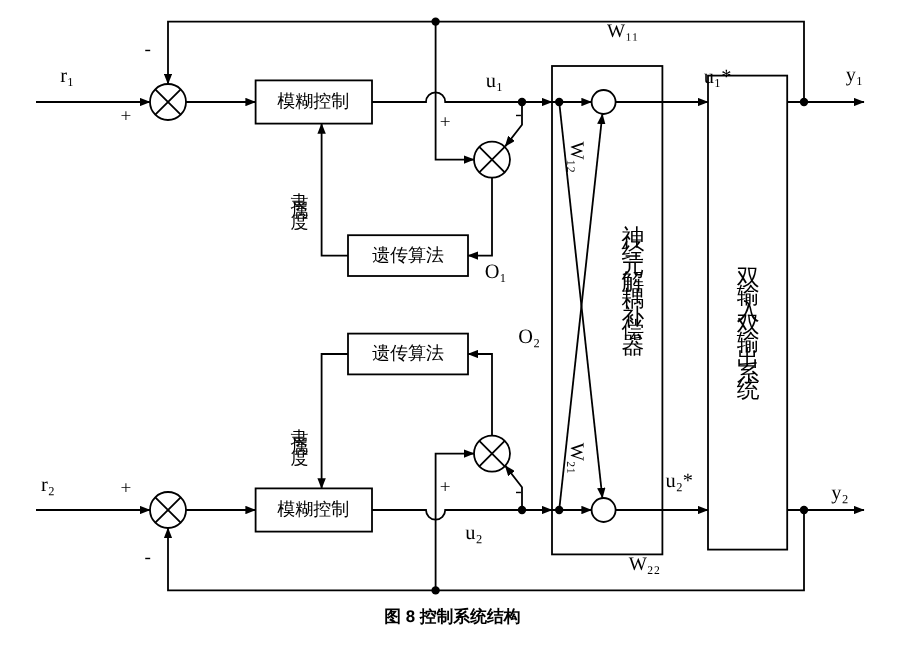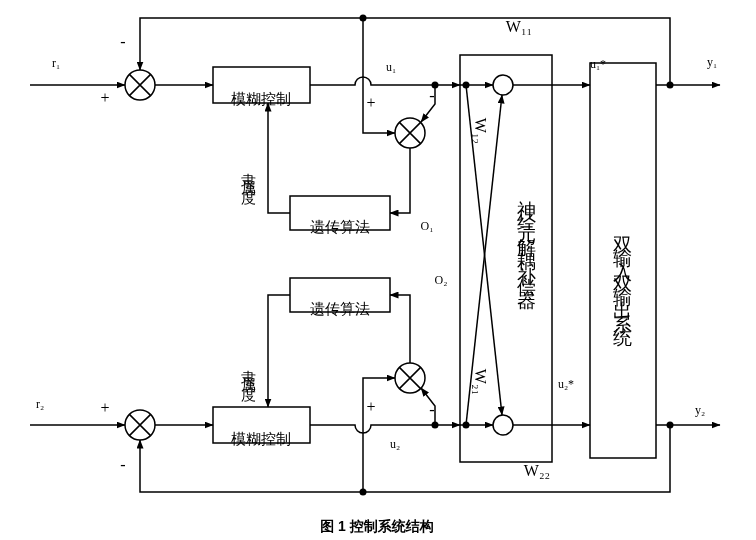--- a/index.html
+++ b/index.html
@@ -4,25 +4,25 @@
 <style>
   html,body{margin:0;padding:0;background:#fff;}
   .stage{position:relative;width:756px;height:540px;background:#fff;overflow:hidden;
          font-family:"Liberation Sans","DejaVu Sans",sans-serif;color:#000;}
   svg{position:absolute;left:0;top:0;}
   .wire{fill:none;stroke:#000;stroke-width:1.5;}
   .box{fill:#fff;stroke:#000;stroke-width:1.5;}
   .junc{fill:#fff;stroke:#000;stroke-width:1.5;}
   .dot{fill:#000;stroke:none;}
   .lbl{position:absolute;transform:translate(-50%,-50%);white-space:nowrap;
-       font-family:"Liberation Serif","DejaVu Serif",serif;font-size:12px;line-height:1;}
+       font-family:"Liberation Serif","DejaVu Serif",serif;font-size:17px;line-height:1;}
   .sign{font-size:16px;}
   .wlbl{font-size:16px;}
   .rot{transform:translate(-50%,-50%) rotate(90deg);}
-  .cjk{font-family:"Liberation Sans","DejaVu Sans",sans-serif;font-size:15px;margin-top:13px;}
+  .cjk{font-family:"Liberation Sans","DejaVu Sans",sans-serif;font-size:15px;}
   .vert{writing-mode:vertical-lr;text-orientation:upright;letter-spacing:8px;}
   .vert-big{writing-mode:vertical-lr;text-orientation:upright;font-size:19px;letter-spacing:13px;}
   .caption{font-size:14px;font-weight:600;}
 </style>
 </head>
 <body>
 
 <div class="stage">
 
   <svg width="756" height="540" viewBox="0 0 756 540">
@@ -95,27 +95,27 @@
       <circle class="dot" cx="363" cy="492" r="3.5"></circle>
       <circle class="dot" cx="435" cy="85" r="3.5"></circle>
       <circle class="dot" cx="435" cy="425" r="3.5"></circle>
       <circle class="dot" cx="466" cy="85" r="3.5"></circle>
       <circle class="dot" cx="466" cy="425" r="3.5"></circle>
     </g>
   </svg>
 
   <div class="lbl" style="left:56px;top:63px">r₁</div>
   <div class="lbl" style="left:40px;top:404px">r₂</div>
-  <div class="lbl" style="left:391px;top:67px">u₁</div>
+  <div class="lbl" style="left:412px;top:67px">u₁</div>
   <div class="lbl" style="left:395px;top:444px">u₂</div>
   <div class="lbl" style="left:598px;top:64px">u₁*</div>
-  <div class="lbl" style="left:566px;top:384px">u₂*</div>
+  <div class="lbl" style="left:566px;top:400px">u₂*</div>
   <div class="lbl" style="left:712px;top:62px">y₁</div>
   <div class="lbl" style="left:700px;top:410px">y₂</div>
-  <div class="lbl" style="left:427px;top:226px">O₁</div>
+  <div class="lbl" style="left:413px;top:226px">O₁</div>
   <div class="lbl" style="left:441px;top:280px">O₂</div>
 
   <div class="lbl wlbl" style="left:519px;top:27px">W₁₁</div>
   <div class="lbl wlbl" style="left:537px;top:471px">W₂₂</div>
   <div class="lbl wlbl rot" style="left:480px;top:131px">W₁₂</div>
   <div class="lbl wlbl rot" style="left:480px;top:382px">W₂₁</div>
 
   <div class="lbl sign" style="left:105px;top:98px">+</div>
   <div class="lbl sign" style="left:123px;top:42px">-</div>
   <div class="lbl sign" style="left:105px;top:408px">+</div>
@@ -127,15 +127,15 @@
 
   <div class="lbl cjk" style="left:261px;top:85px">模糊控制</div>
   <div class="lbl cjk" style="left:261px;top:425px">模糊控制</div>
   <div class="lbl cjk" style="left:340px;top:213px">遗传算法</div>
   <div class="lbl cjk" style="left:340px;top:295px">遗传算法</div>
   <div class="lbl cjk vert" style="left:249px;top:160px">隶属度</div>
   <div class="lbl cjk vert" style="left:249px;top:357px">隶属度</div>
   <div class="lbl cjk vert-big" style="left:527px;top:224px">神经元解耦补偿器</div>
   <div class="lbl cjk vert-big" style="left:623px;top:260px">双输入双输出系统</div>
 
-  <div class="lbl cjk caption" style="left:377px;top:513px">图 1 控制系统结构</div>
+  <div class="lbl cjk caption" style="left:377px;top:513px">图 8 控制系统结构</div>
 
 </div>
 
 </body></html>

